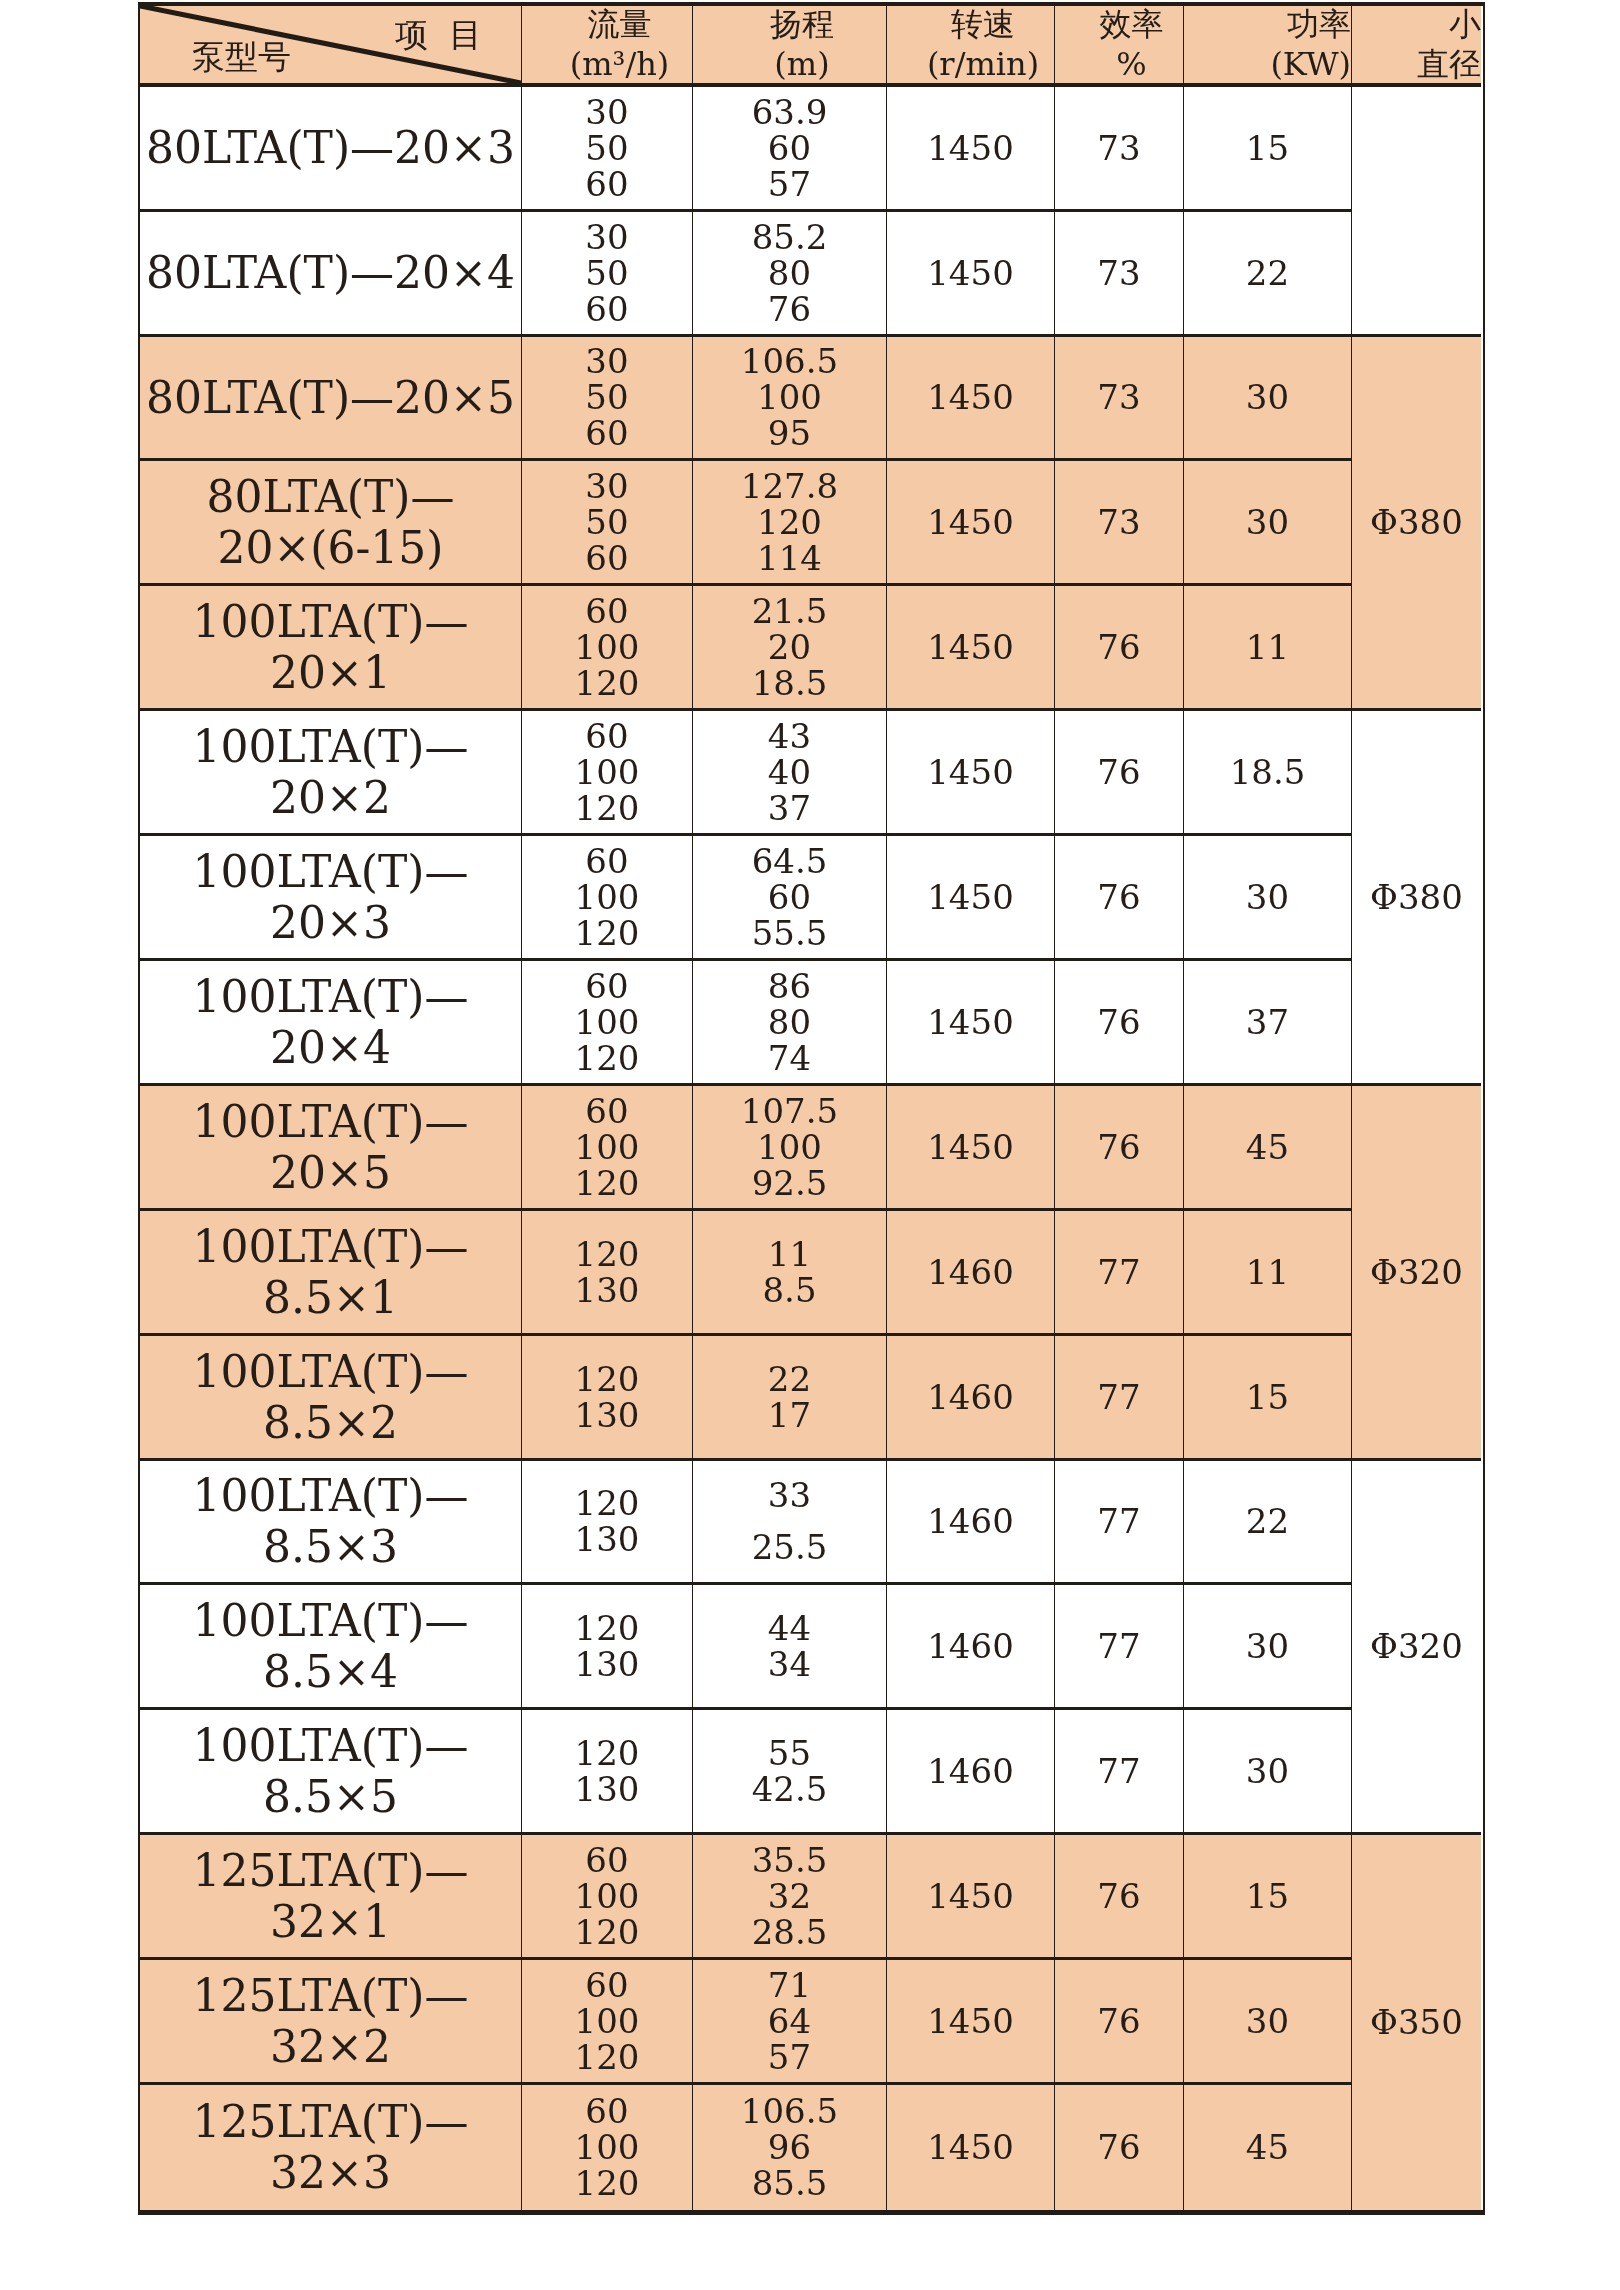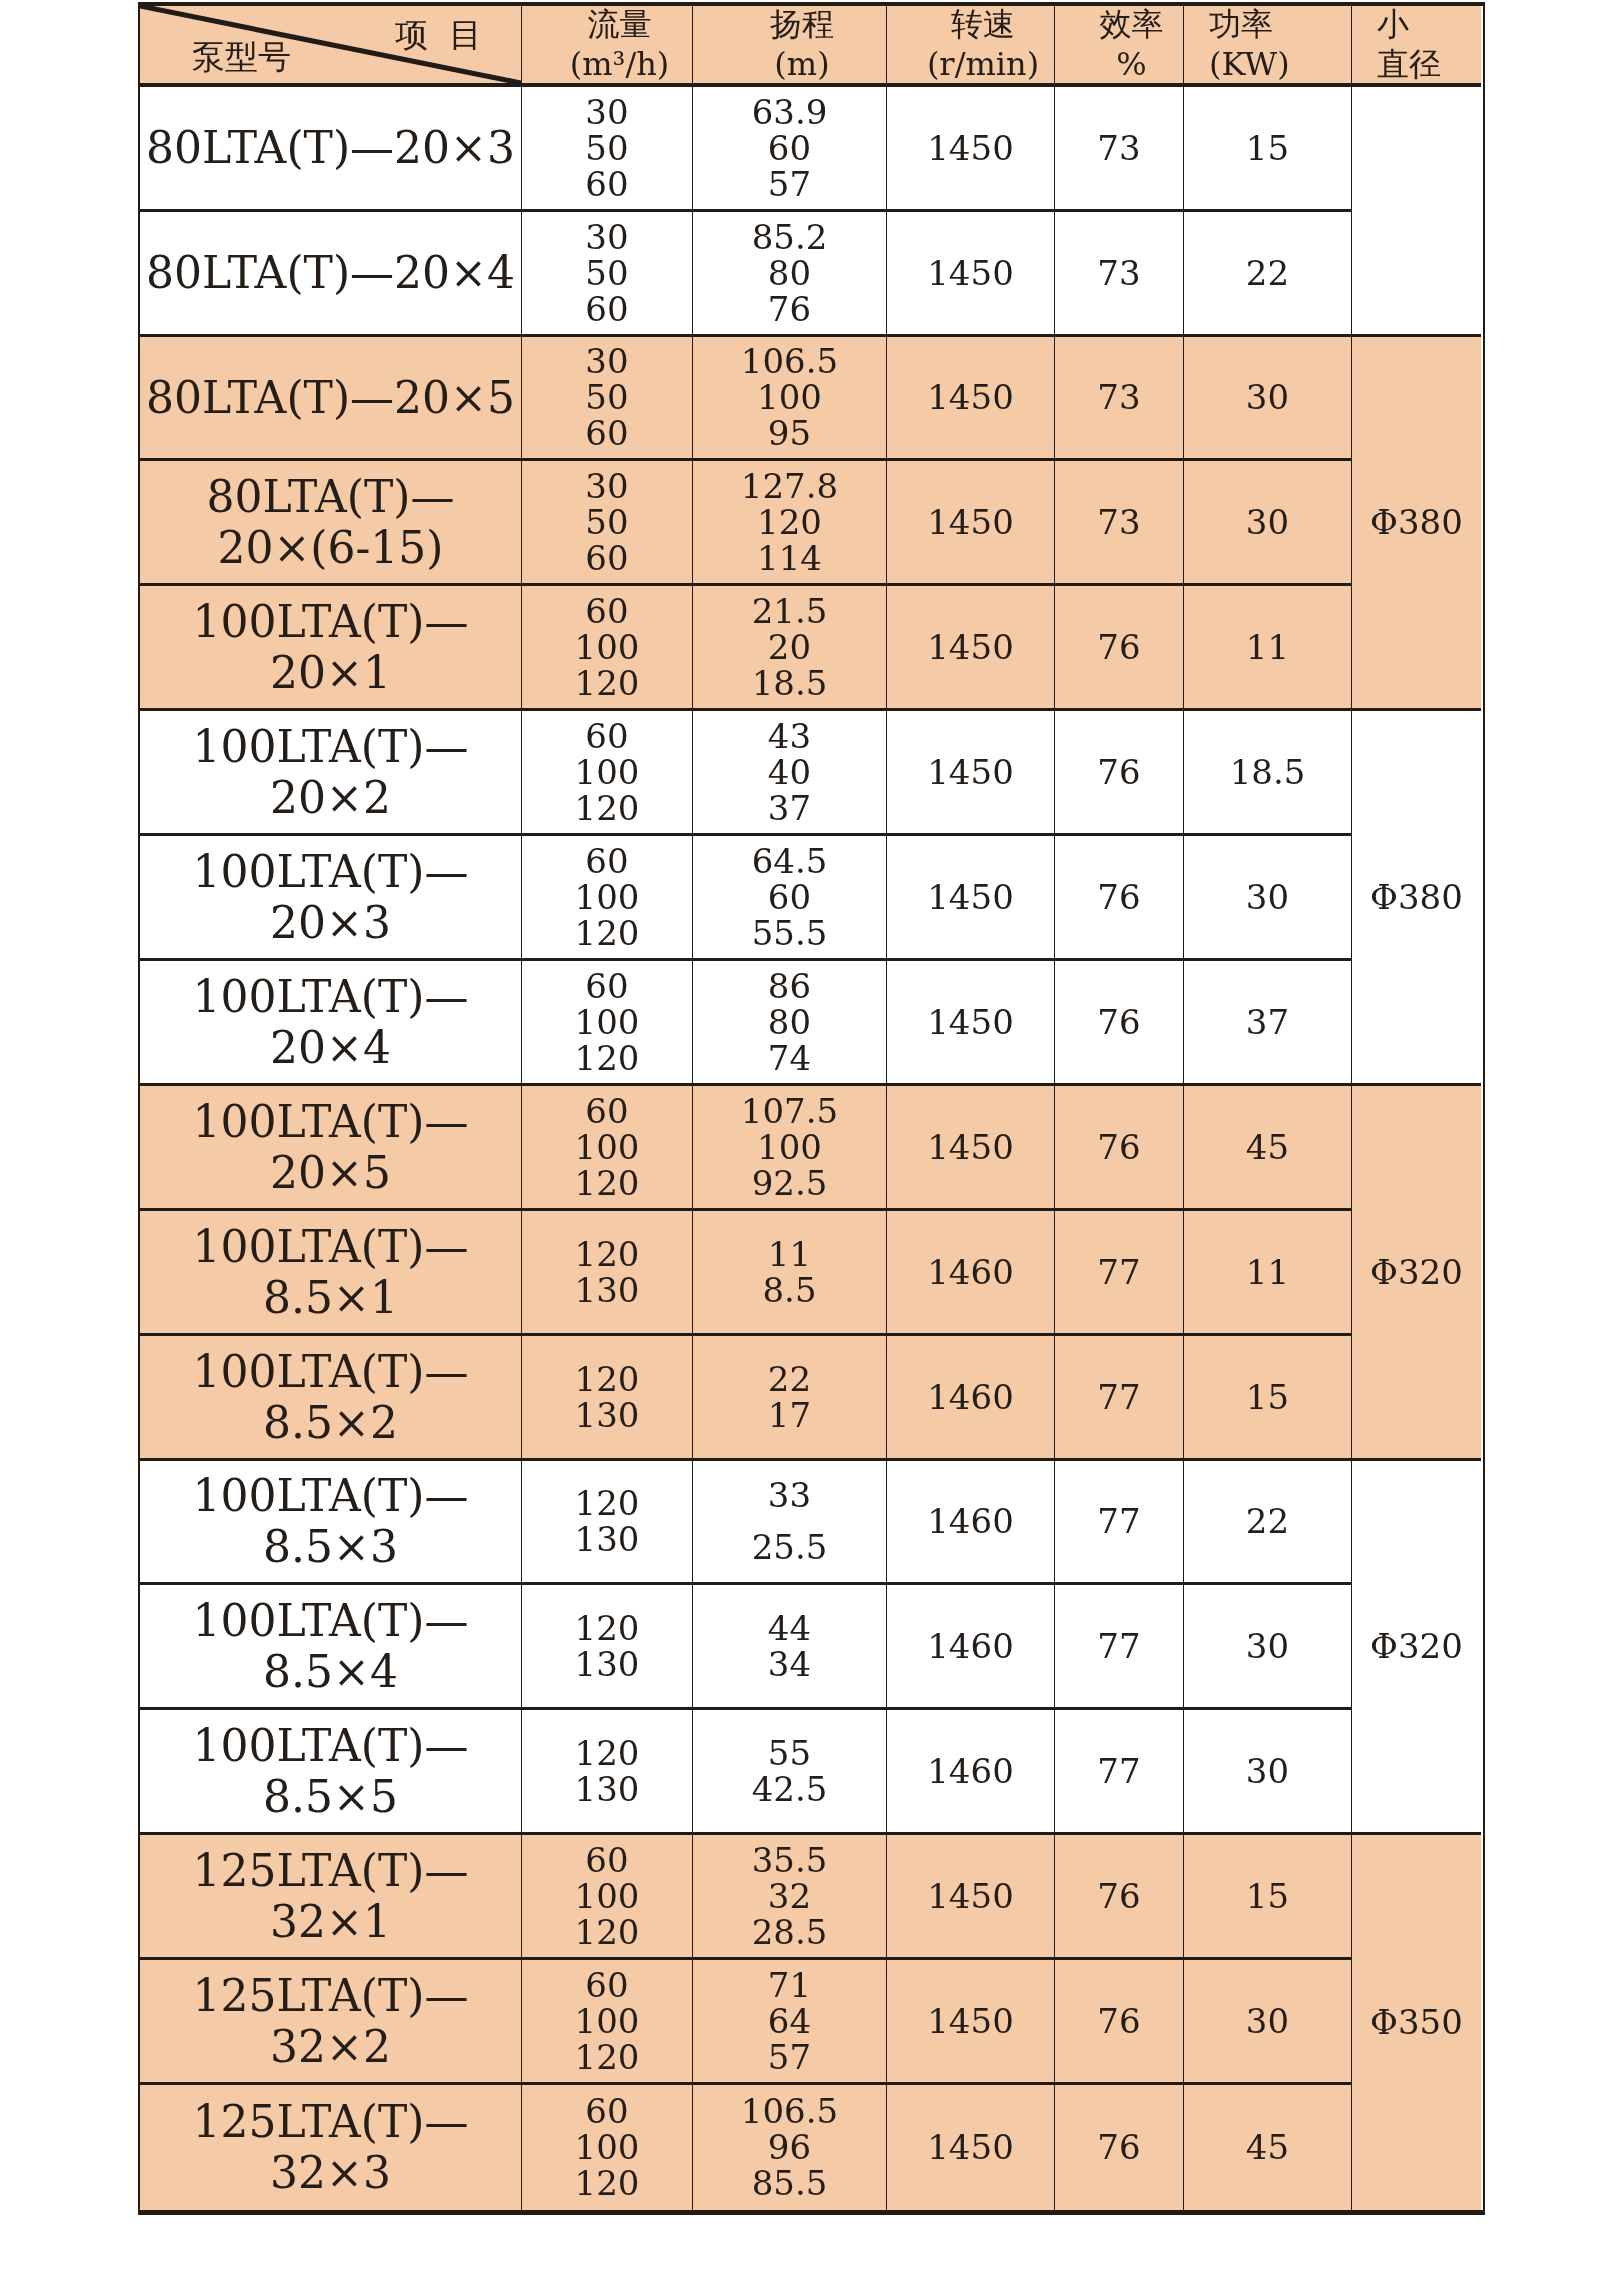--- a/index.html
+++ b/index.html
@@ -26,21 +26,21 @@
   .cell{
     position:relative;box-sizing:border-box;
     display:flex;flex-direction:column;align-items:center;justify-content:center;
     border-right:1.8px solid var(--line);
     border-bottom:3.6px solid var(--line);
     overflow:hidden;
   }
   .col7{border-right:none;}
   .no-b{border-bottom:none;}
   .shade{background:var(--shade);}
-  .hcell{border-bottom-width:4.5px;font-size:32px;line-height:40px;text-align:left;padding-left:25px;}
+  .hcell{border-bottom-width:4.5px;font-size:32px;line-height:40px;text-align:right;padding-left:25px;}
   .corner{display:block;}
   .corner svg{position:absolute;left:0;top:0;width:100%;height:100%;}
   .corner-item{position:absolute;top:9px;right:39px;font-size:33px;white-space:pre;}
   .corner-pump{position:absolute;bottom:5.4px;left:52px;font-size:33px;}
   .model{font-size:44px;text-align:center;}
   .num{font-size:34px;text-align:center;}
   .vals{font-size:34px;line-height:36px;text-align:center;}
   .vals .v{line-height:36px;}
   .well-label{font-size:34px;}
 </style>

